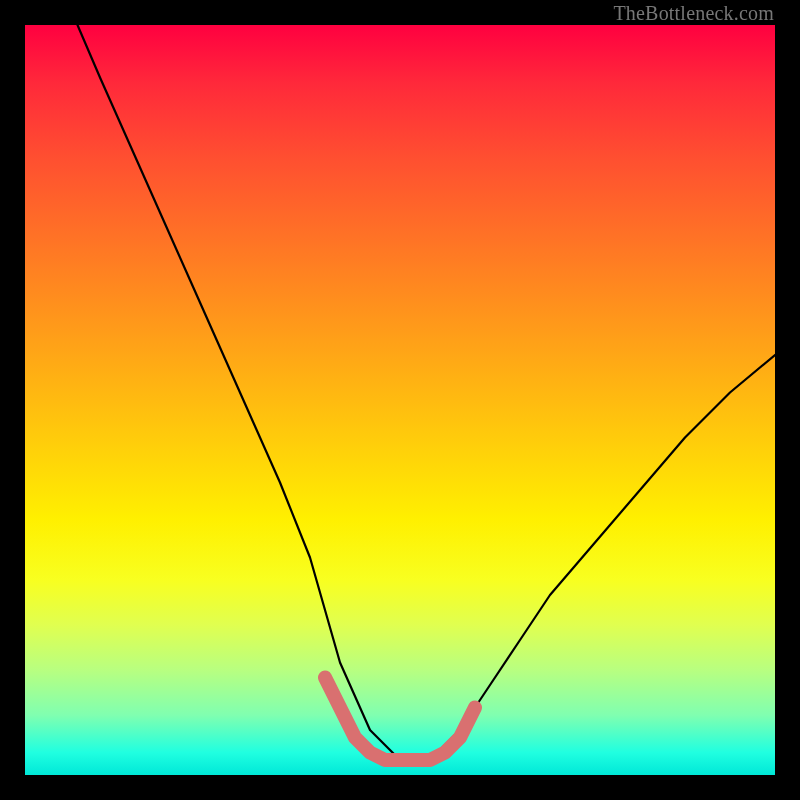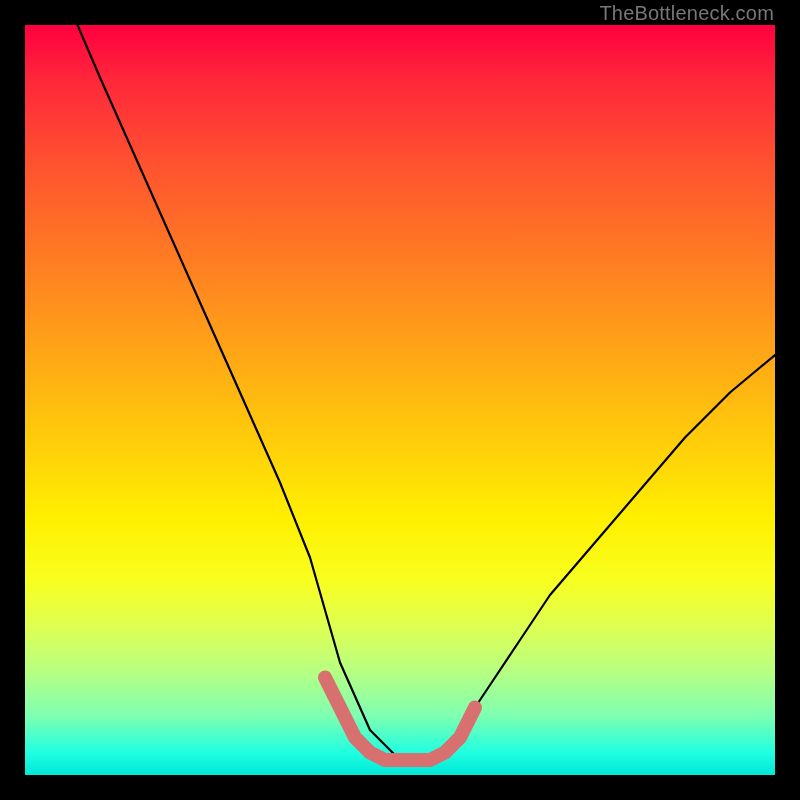--- a/index.html
+++ b/index.html
@@ -36,21 +36,21 @@
       #b8ff80 86%,
       #80ffb0 92%,
       #20ffe0 97%,
       #00e8d8 100%
     );
   }
   .watermark {
     position: absolute;
     top: 2px;
     right: 26px;
-    font-family: Liberation Sans, sans-serif;
+    font-family: Liberation Serif, serif;
     font-size: 20px;
     color: #777;
     letter-spacing: 0.2px;
   }
   svg.curve {
     position: absolute;
     top: 25px;
     left: 25px;
     width: 750px;
     height: 750px;

